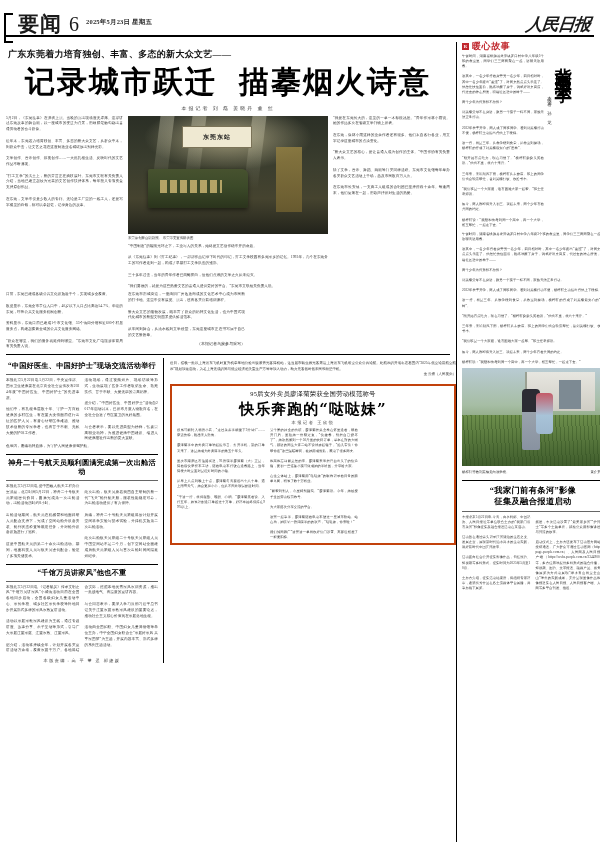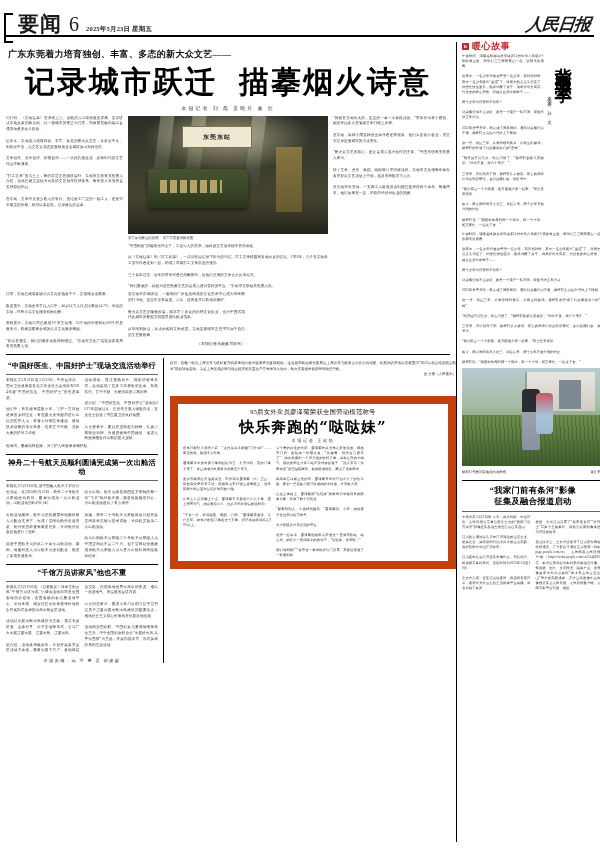--- a/index.html
+++ b/index.html
@@ -28,21 +28,21 @@
     height: 34px;
     display: flex;
     align-items: flex-end;
     justify-content: space-between;
     border-bottom: 2px solid #000;
     padding-bottom: 1px;
     position: relative;
   }
   .mast-left {
     display: flex;
-    align-items: flex-end;
+    align-items: center;
     gap: 7px;
     padding-left: 4px;
     position: relative;
   }
   .mast-bracket {
     position: absolute;
     left: -2px;
     top: 0px;
     width: 7px;
     height: 26px;
@@ -350,23 +350,23 @@
     font-size: 3.5px;
     color: #333;
     text-align: justify;
     line-height: 1.55;
     margin-top: 3px;
   }
   .heli-cap-sign { text-align: right; font-size: 3.5px; color:#333; }
 
   
   .redbox {
-    border: 8px solid #c2410c;
+    border: 2px solid #c2410c;
     padding: 4px 5px 3px 5px;
-    margin-top: 20px;
+    margin-top: 8px;
     position: relative;
   }
   .redbox-head-sm {
     font-size: 6.4px;
     text-align: center;
     letter-spacing: 0.2px;
     color: #111;
     margin-bottom: 1px;
   }
   .redbox-head-lg {

